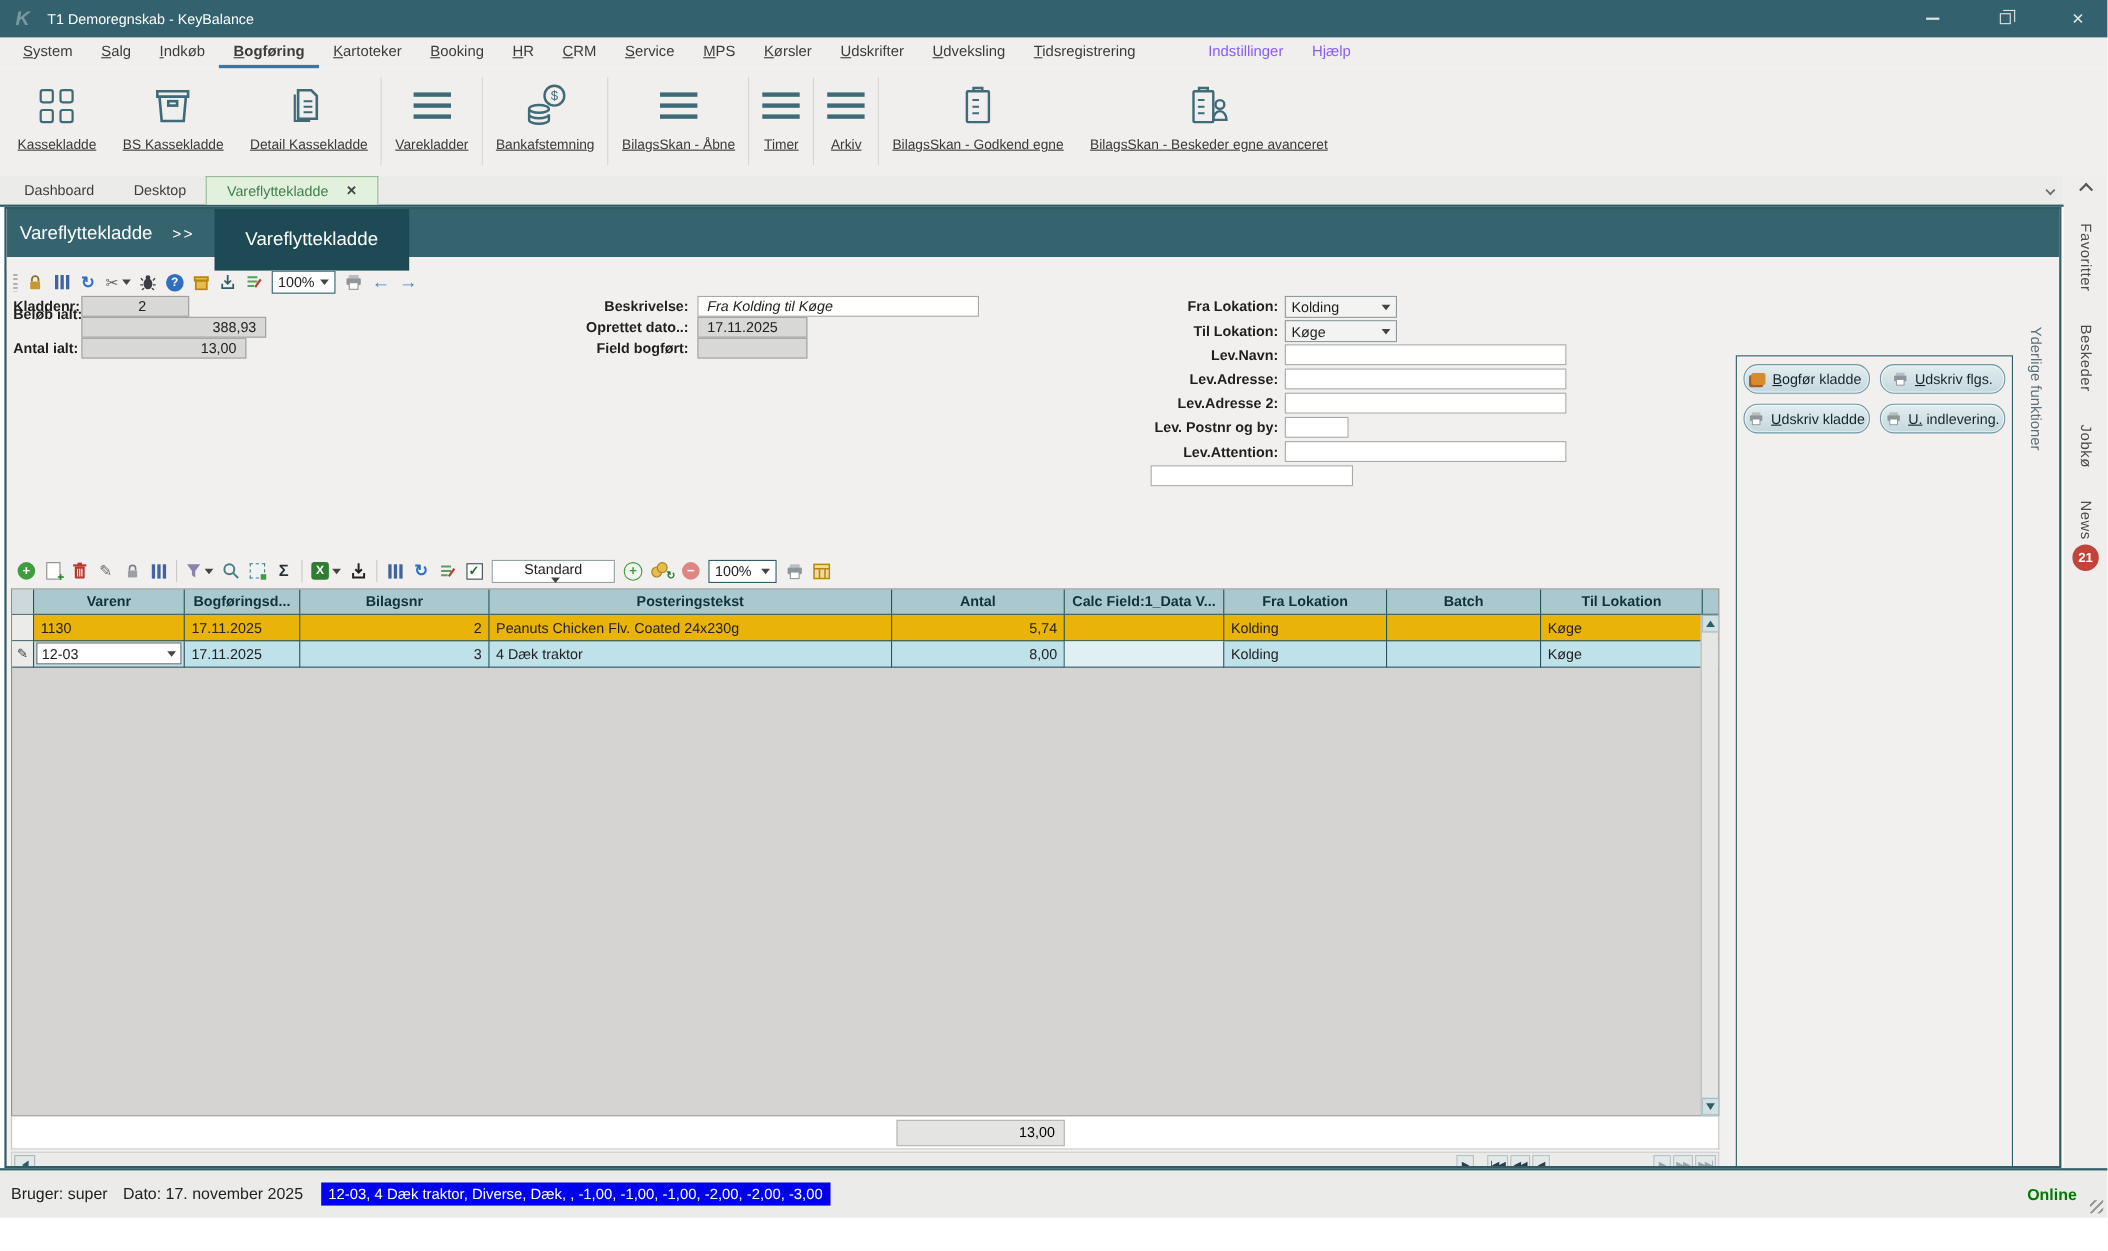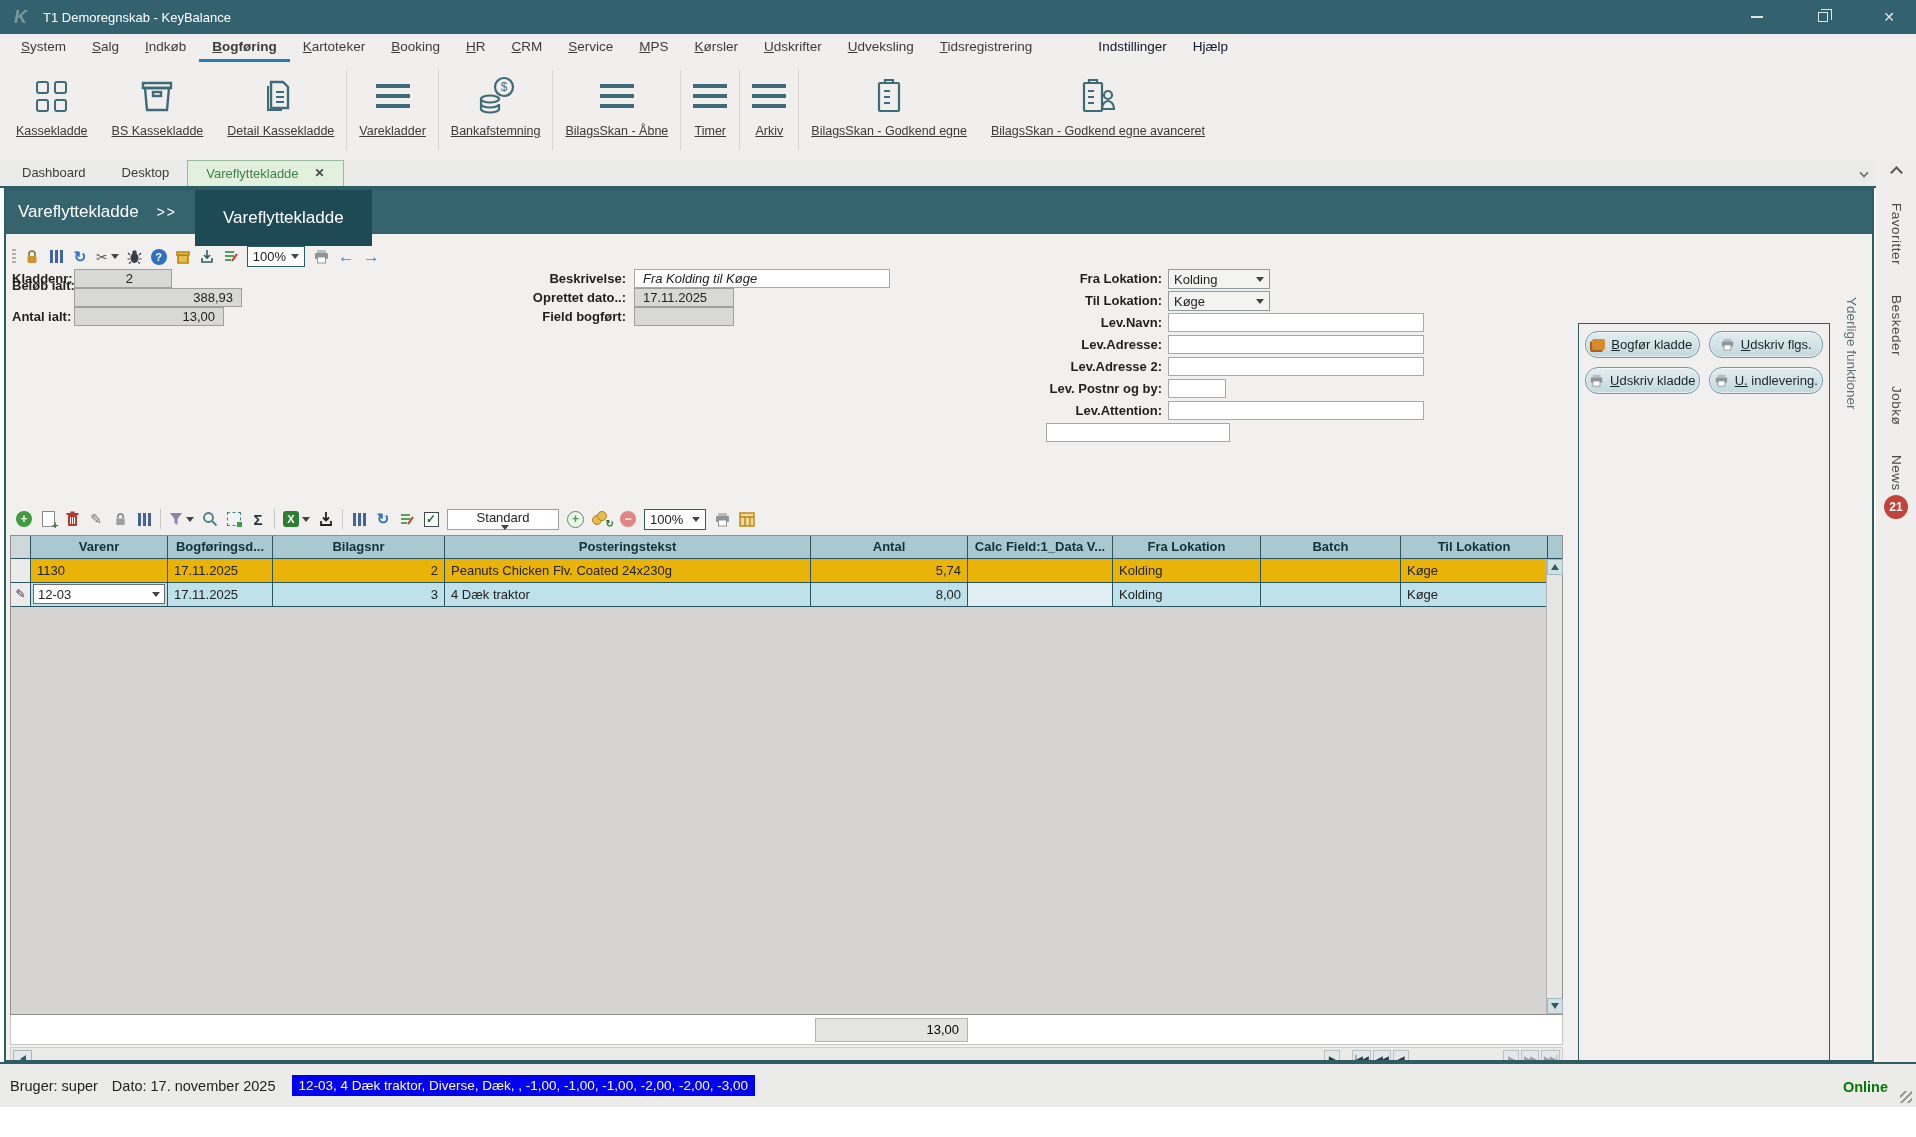--- a/index.html
+++ b/index.html
@@ -13,21 +13,21 @@
   .wc { width:22px; height:22px; display:flex; align-items:center; justify-content:center; color:#dfe6e8; font-size:14px; cursor:default; }
   .wc-min i { display:block; width:12px; height:2px; background:#dfe6e8; }
   .wc-restore i { display:block; width:10px; height:10px; border:1.5px solid #dfe6e8; position:relative; }
   .wc-restore i::before { content:""; position:absolute; left:2px; top:-4px; width:10px; height:10px; border:1.5px solid #dfe6e8; border-left:none; border-bottom:none; }
 
   
   .menubar { height:28px; background:#f0efed; display:flex; align-items:stretch; padding-left:8px; font-size:13.5px; color:#3c3c3c; }
   .m-item { display:inline-block; line-height:26px; padding:0 13px; cursor:default; }
   .m-item::first-letter { text-decoration:underline; }
   .m-item.active { font-weight:bold; border-bottom:3px solid #2a7ab8; }
-  .m-item.accent { color:#0f172a; }
+  .m-item.accent { color:#8b5cf6; }
   .m-item.accent::first-letter { text-decoration:none; }
   .m-gap { width:40px; }
 
   
   .ribbon { height:98px; background:#f0efed; display:flex; align-items:flex-start; padding:6px 0 0 4px; }
   .r-item { display:flex; flex-direction:column; align-items:center; padding:0 12px; }
   .r-icon { height:56px; display:flex; align-items:center; justify-content:center; color:#3e6b77; }
   .r-label { font-size:12.5px; color:#3a3a3a; text-decoration:underline; white-space:nowrap; }
   .r-div { width:1px; height:80px; background:#d5d5d3; margin-top:2px; }
   .ig-grid { display:grid; grid-template-columns:13px 13px; grid-template-rows:13px 13px; gap:5px; }
@@ -285,21 +285,21 @@
   <div class="r-item">
     <div class="r-icon">
       <svg width="44" height="42" viewBox="0 0 44 42" fill="none" stroke="#3e6b77" stroke-width="2.2">
         <rect x="8" y="8" width="18" height="28" rx="1"></rect>
           <path d="M13 8v-3h8v3"></path>
           <path d="M12 16h6M12 22h6M12 28h6" stroke-width="1.8"></path>
         <circle cx="32" cy="20" r="4"></circle>
           <path d="M26 34c0-5 3-8 6-8s6 3 6 8z"></path>
       </svg>
     </div>
-    <span class="r-label">BilagsSkan - Godkend egne avanceret</span>
+    <span class="r-label">BilagsSkan - Beskeder egne avanceret</span>
   </div>
 </div>
 
 <div class="body-row">
   <div class="main-col">
 
     <div class="tabstrip">
       <span class="tab">Dashboard</span>
       <span class="tab">Desktop</span>
       <span class="tab active">

